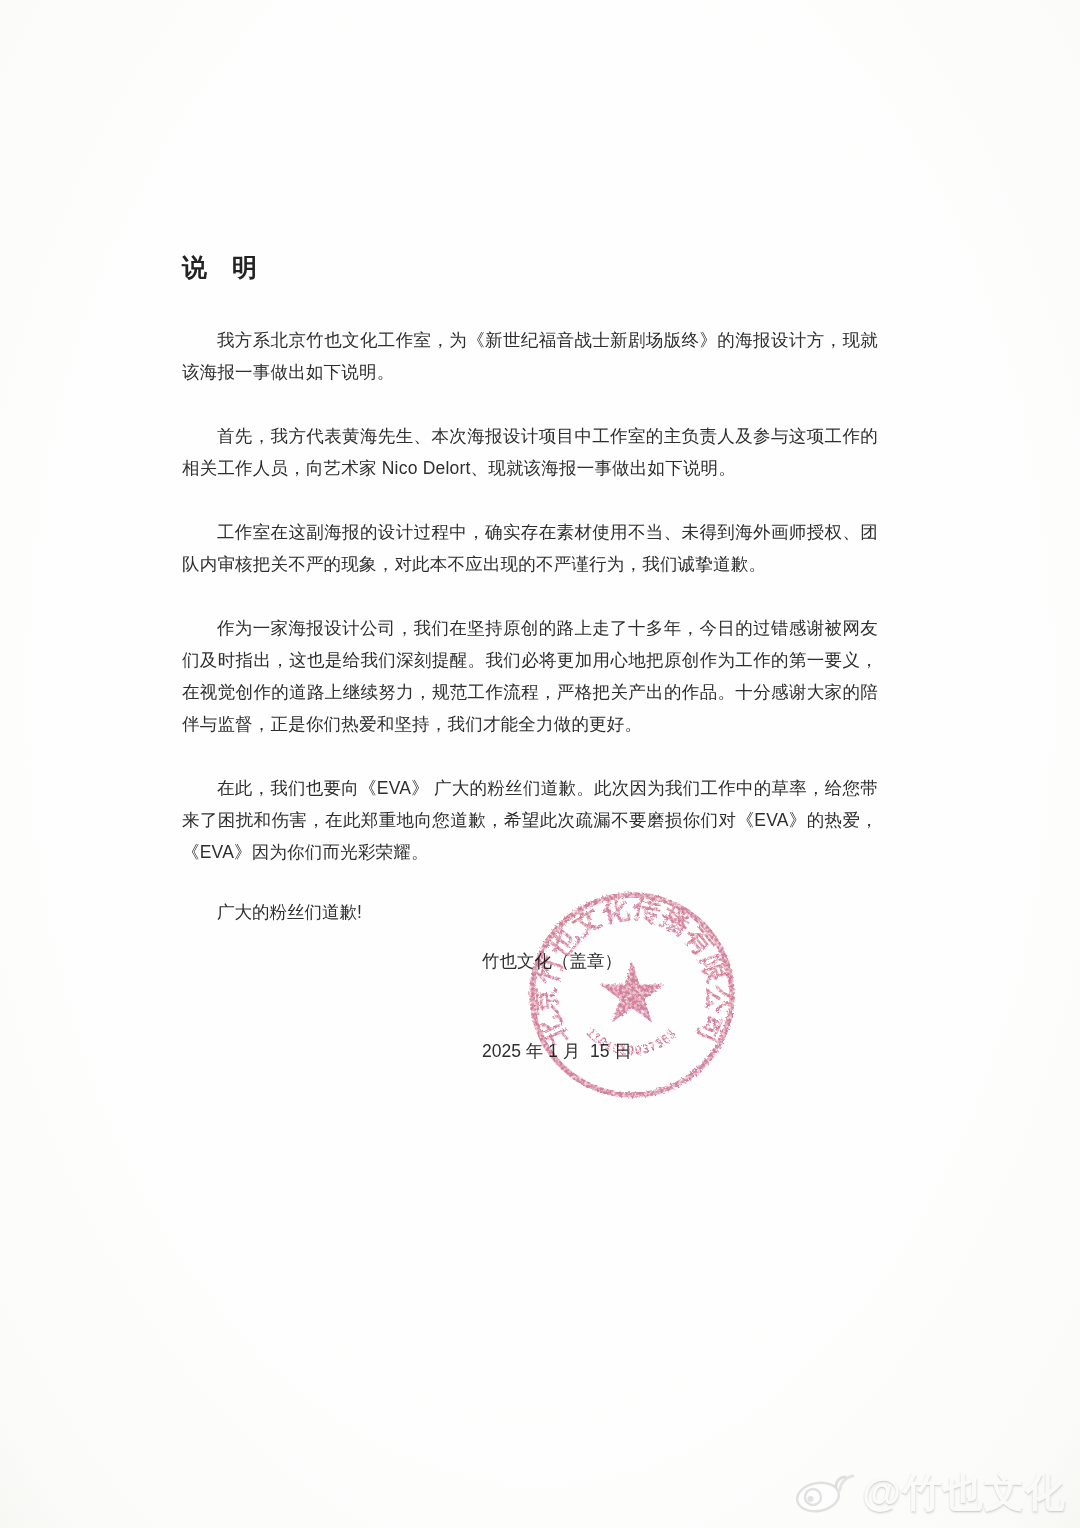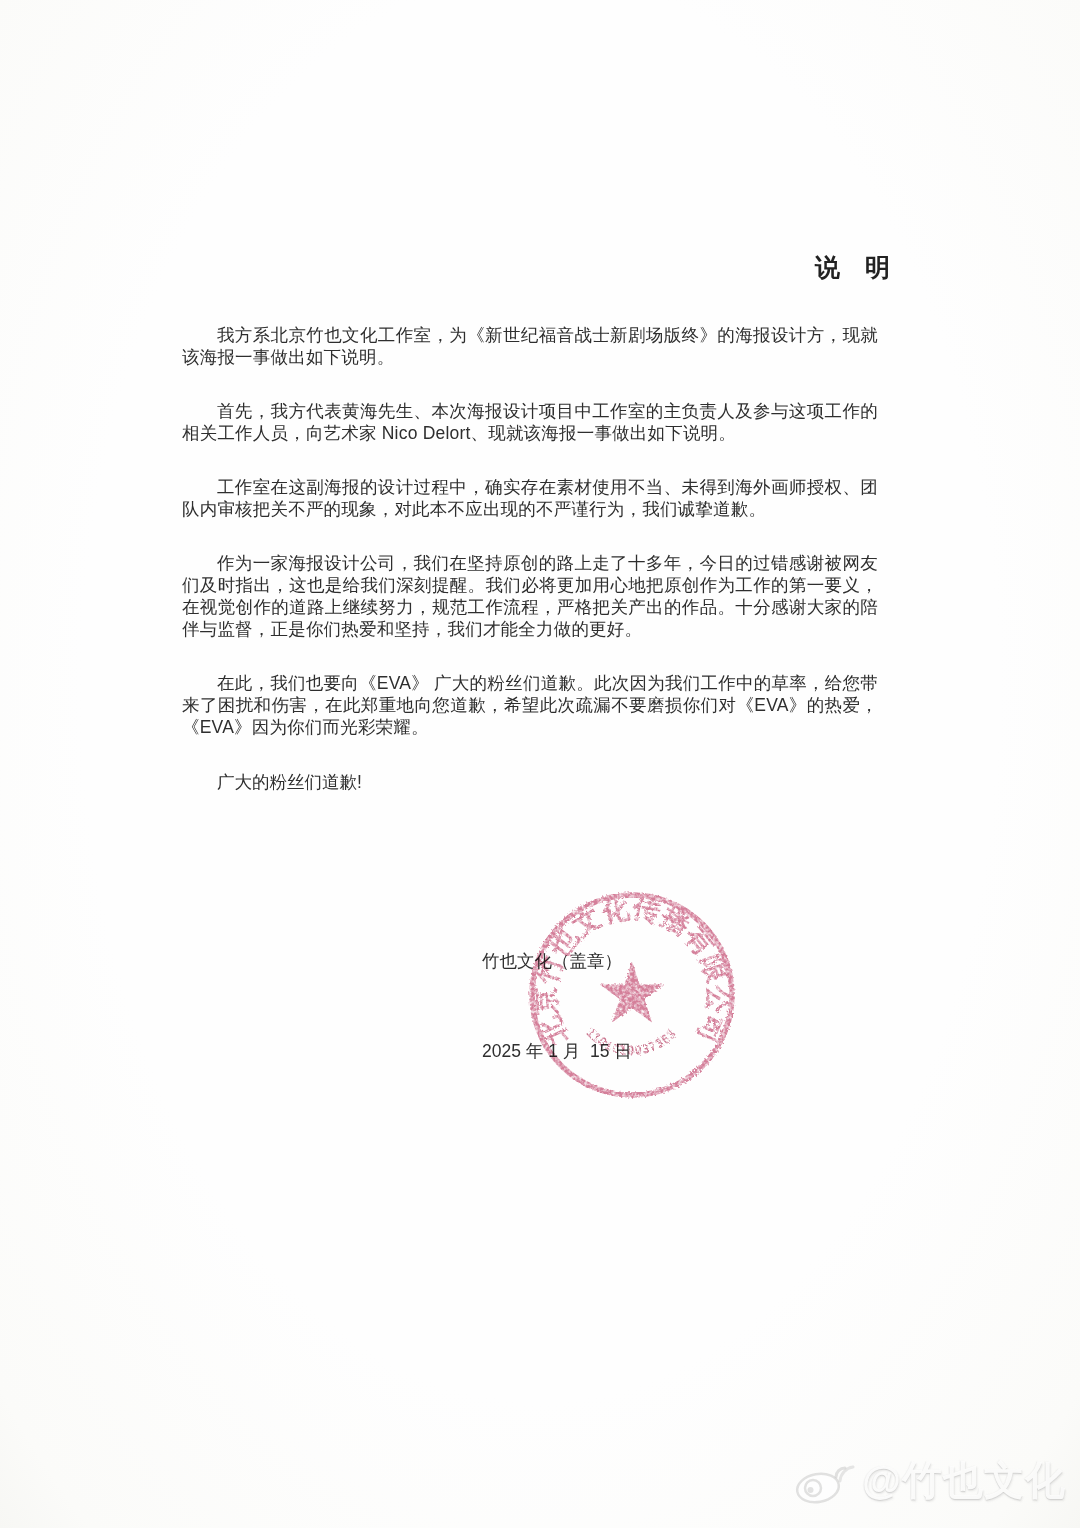--- a/index.html
+++ b/index.html
@@ -20,28 +20,28 @@
     position: absolute;
     left: 182px;
     top: 252px;
     width: 708px;
     color: #2e2e2e;
   }
   .doc-title {
     font-size: 25px;
     line-height: 30px;
     font-weight: 600;
-    text-align: right;
+    text-align: left;
     color: #222;
     margin: 0 0 42px 0;
     white-space: pre;
   }
   .content p.body-para {
     font-size: 17.5px;
-    line-height: 22px;
+    line-height: 32px;
     text-indent: 2em;
     text-align: justify;
     margin: 0 12px 32px 0;
     letter-spacing: 0.2px;
   }
   .closing-line {
     font-size: 17.5px;
     line-height: 25px;
     text-indent: 2em;
     margin: 0;
@@ -63,23 +63,22 @@
     width: 228px;
     height: 228px;
     z-index: 3;
     mix-blend-mode: multiply;
     opacity: 0.88;
   }
   .stamp-wrap svg { width: 100%; height: 100%; display: block; }
   .watermark {
     position: absolute;
     right: 14px;
-    bottom: 20px;
+    bottom: 8px;
     display: flex;
-    align-items: center;
     gap: 6px;
     z-index: 4;
     opacity: 0.6;
   }
   .watermark .handle {
     font-size: 40px;
     font-weight: 700;
     color: rgba(255,255,255,0.92);
     text-shadow: 0 1px 1px rgba(150,150,150,0.55),
                  1px 2px 2px rgba(165,165,165,0.35),

